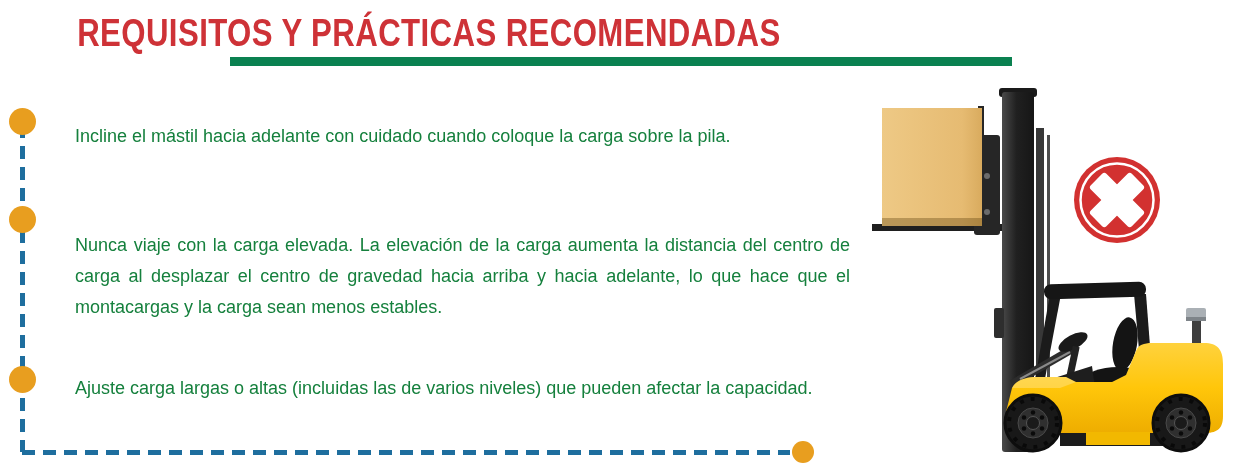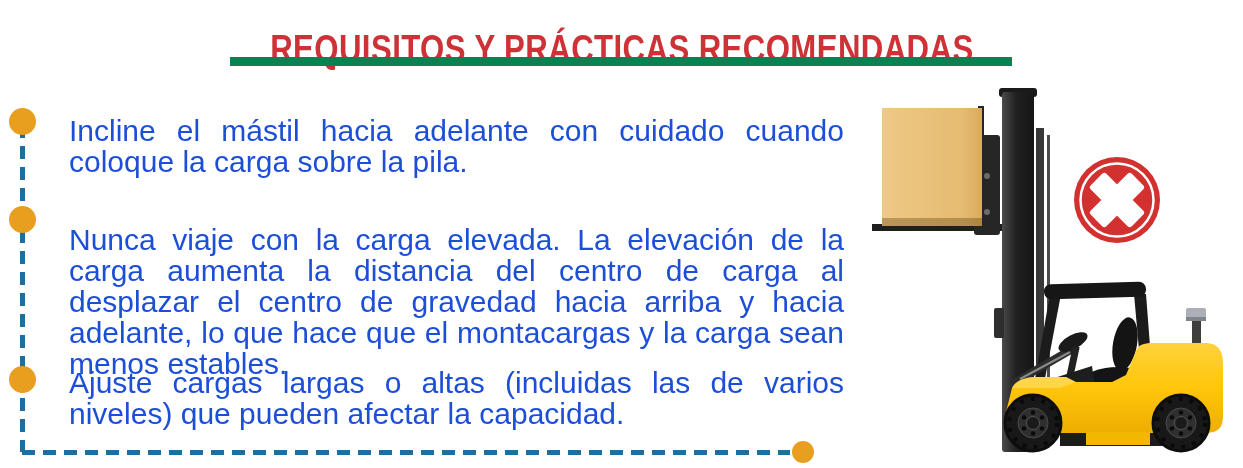--- a/index.html
+++ b/index.html
@@ -1,28 +1,28 @@
 <!DOCTYPE html>
 <html lang="es"><head>
 <meta charset="utf-8">
 <style>
   html,body{margin:0;padding:0;}
   body{
     width:1243px;height:468px;position:relative;background:#ffffff;
     font-family:"Liberation Sans",sans-serif;overflow:hidden;
   }
-  .title-wrap{position:absolute;top:28px;left:0;width:1243px;text-align:center;}
+  .title-wrap{position:absolute;top:12px;left:0;width:1243px;text-align:left;}
   .title{
     display:inline-block;transform:scaleX(0.82);transform-origin:center;
     font-size:38px;font-weight:800;color:#ce3237;letter-spacing:0.5px;white-space:nowrap;
   }
   .green-bar{position:absolute;left:230px;top:57px;width:782px;height:9px;background:#0a8150;}
   .para{
-    position:absolute;left:57px;width:775px;font-size:30px;line-height:31px;
-    color:#1d4ed8;text-align:justify;margin:12px;
+    position:absolute;left:57px;width:775px;font-size:18px;line-height:31px;
+    color:#15803d;text-align:justify;margin:18px;
   }
   .para-1{top:103px;}
   .para-2{top:212px;}
   .para-3{top:355px;}
   .bullet{
     position:absolute;left:9px;width:27px;height:27px;border-radius:50%;
     background:#e89e1f;
   }
   .bullet-1{top:108px;}
   .bullet-2{top:206px;}
@@ -52,21 +52,21 @@
 <div class="v-dash"></div>
 <div class="h-dash"></div>
 <div class="end-dot"></div>
 
 <div class="bullet bullet-1"></div>
 <div class="bullet bullet-2"></div>
 <div class="bullet bullet-3"></div>
 
 <p class="para para-1">Incline el mástil hacia adelante con cuidado cuando coloque la carga sobre la pila.</p>
 <p class="para para-2">Nunca viaje con la carga elevada. La elevación de la carga aumenta la distancia del centro de carga al desplazar el centro de gravedad hacia arriba y hacia adelante, lo que hace que el montacargas y la carga sean menos estables.</p>
-<p class="para para-3">Ajuste cargas largas o altas (incluidas las de varios niveles) que pueden afectar la capacidad.</p>
+<p class="para para-3">Ajuste carga largas o altas (incluidas las de varios niveles) que pueden afectar la capacidad.</p>
 
 <svg class="illustration" viewBox="0 0 383 388" xmlns="http://www.w3.org/2000/svg" aria-hidden="true">
   <defs>
     <linearGradient id="mastGrad" x1="0" y1="0" x2="1" y2="0">
       <stop offset="0" stop-color="#4a4a4a"></stop>
       <stop offset="0.45" stop-color="#202020"></stop>
       <stop offset="1" stop-color="#161616"></stop>
     </linearGradient>
     <linearGradient id="boxGrad" x1="0" y1="0" x2="1" y2="0">
       <stop offset="0" stop-color="#eec985"></stop>

